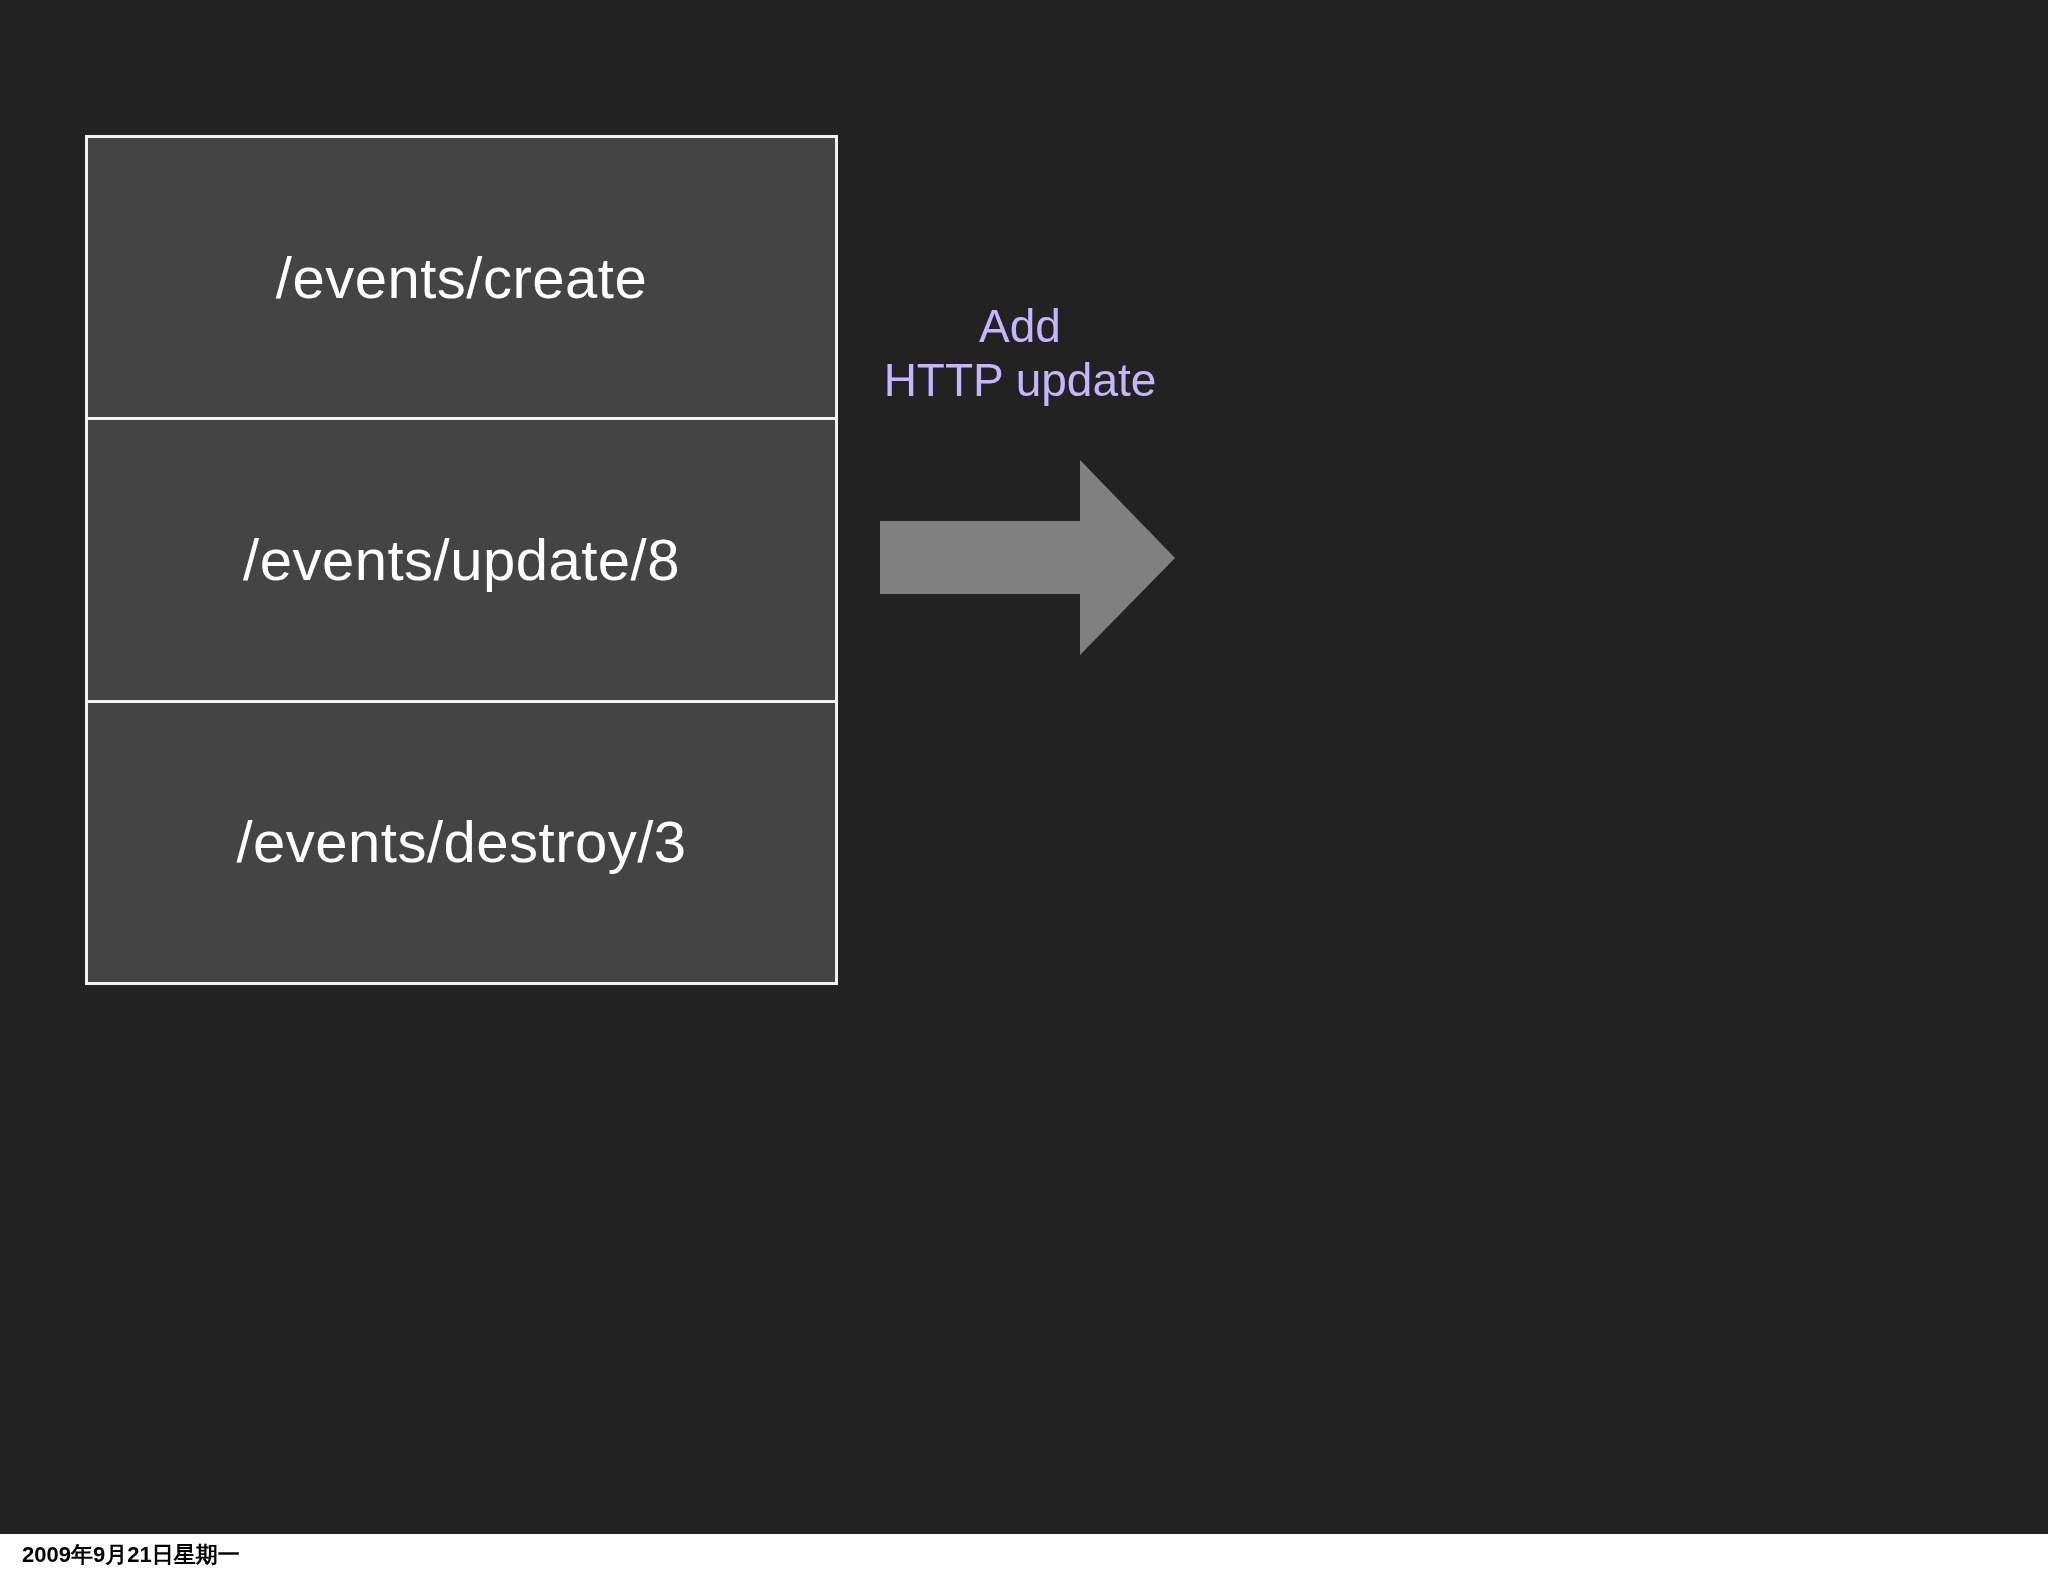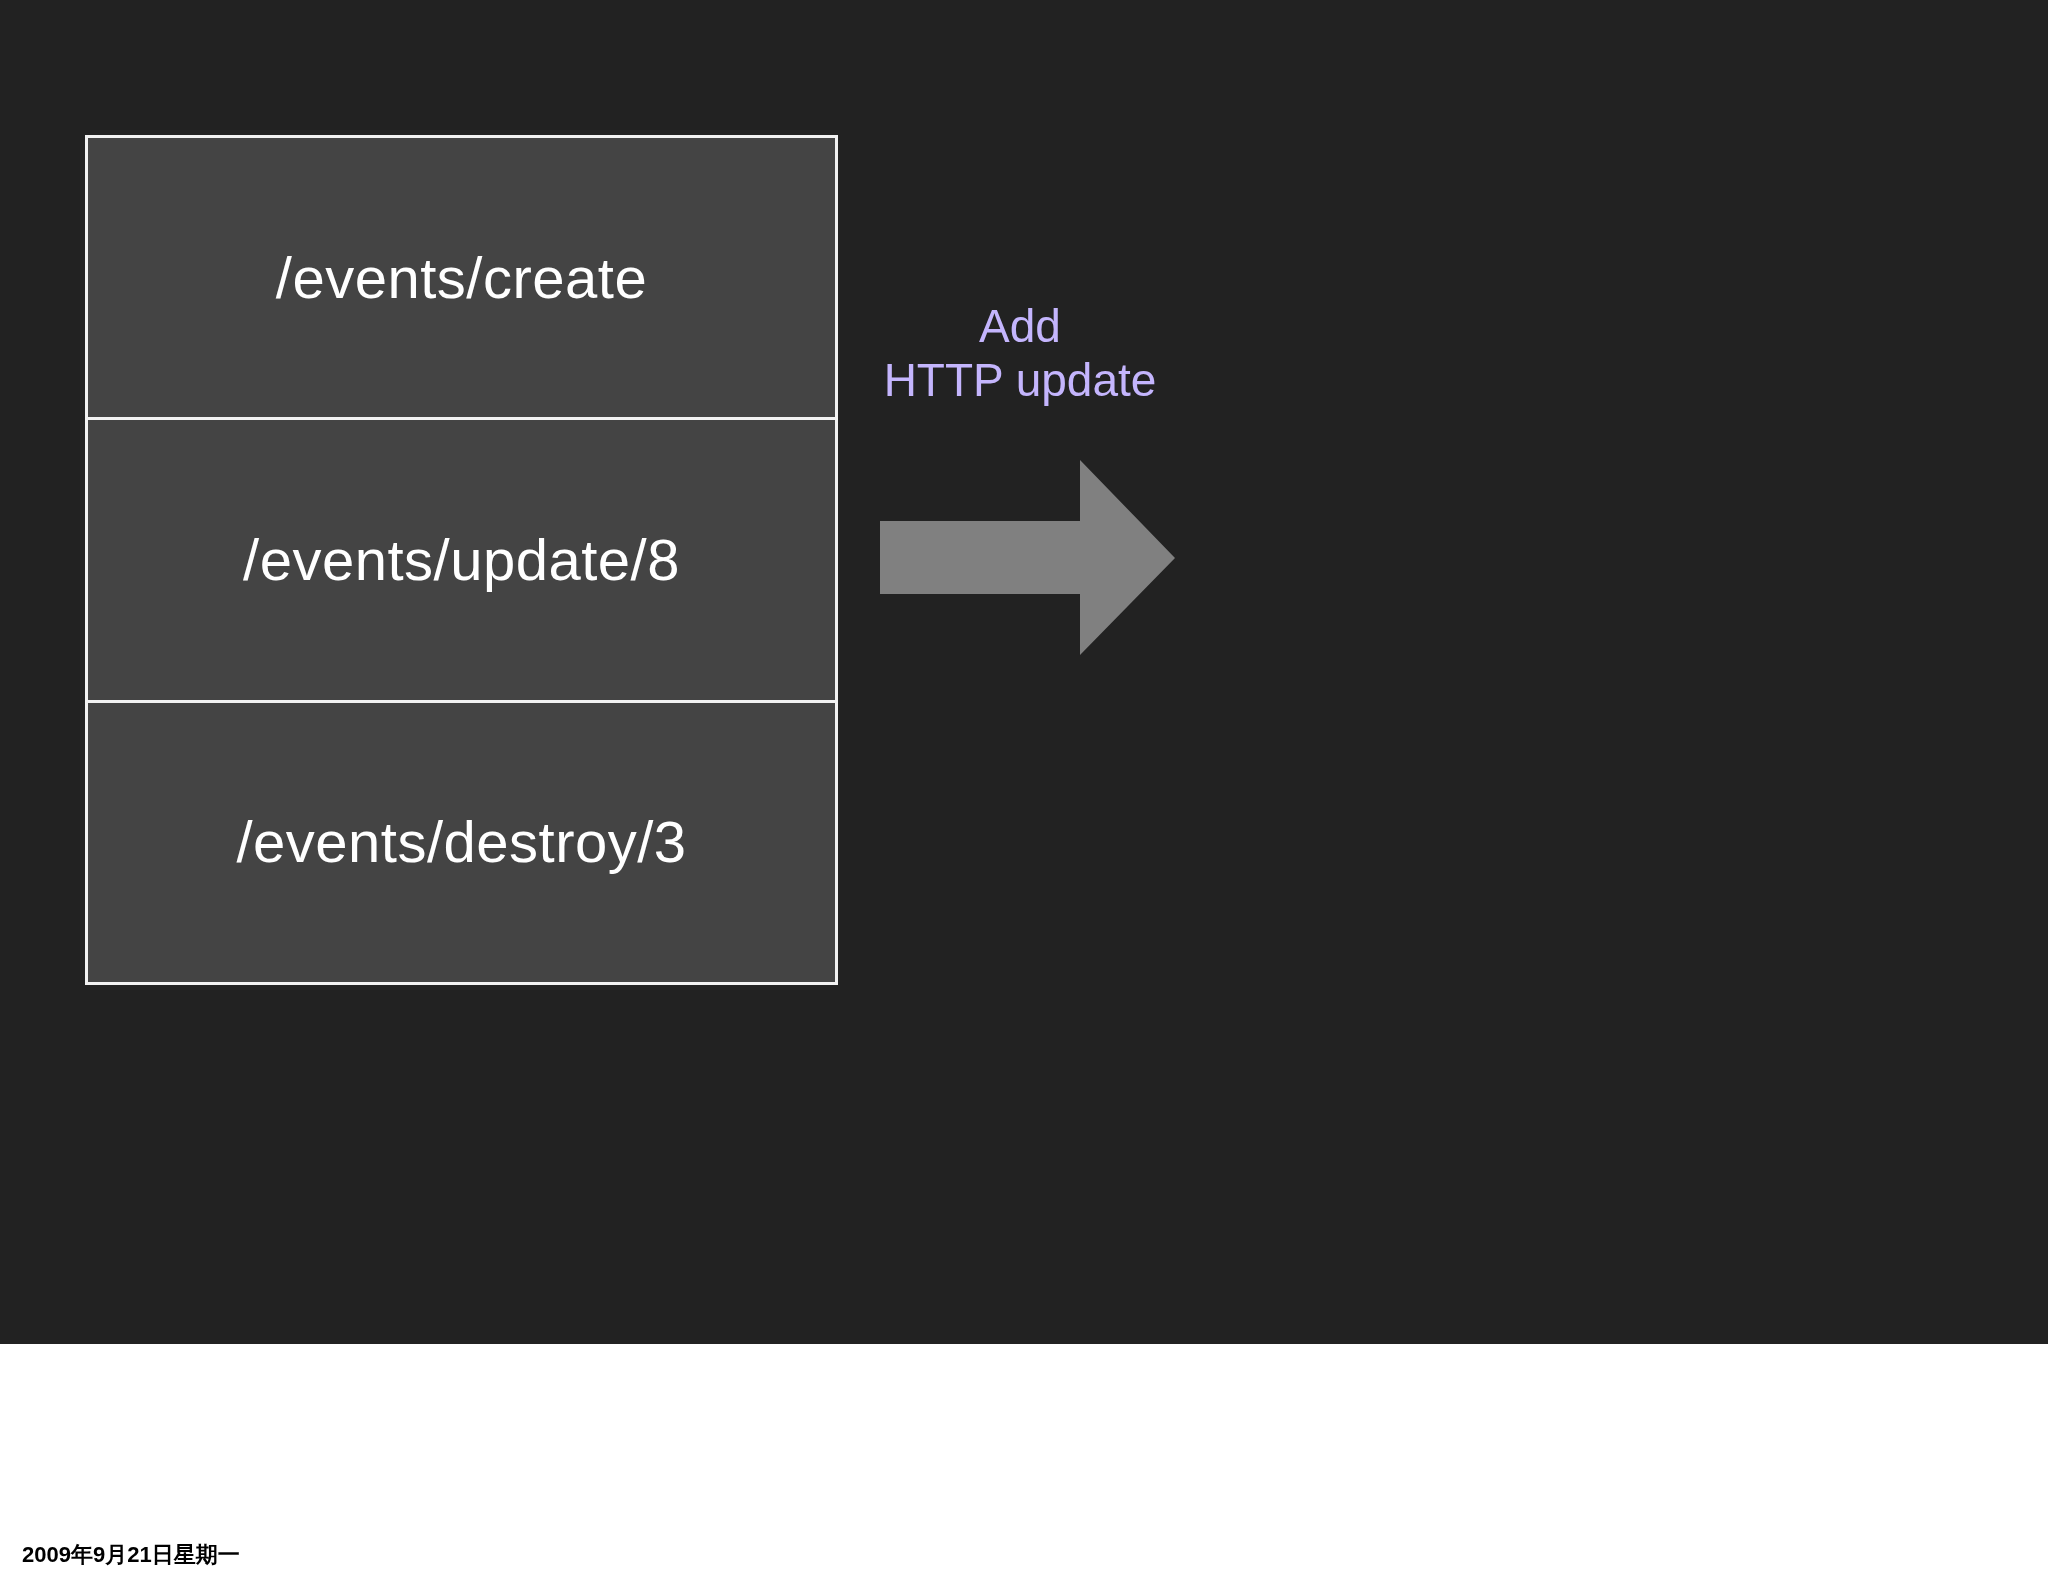--- a/index.html
+++ b/index.html
@@ -20,21 +20,21 @@
     height: 1576px;
     background: #ffffff;
   }
 
   
   #slide-canvas {
     position: absolute;
     left: 0;
     top: 0;
     width: 2048px;
-    height: 1344px;
+    height: 1534px;
     background: #222222;
   }
 
   
   #routes-table {
     position: absolute;
     left: 85px;
     top: 135px;
     width: 753px;
     height: 850px;

